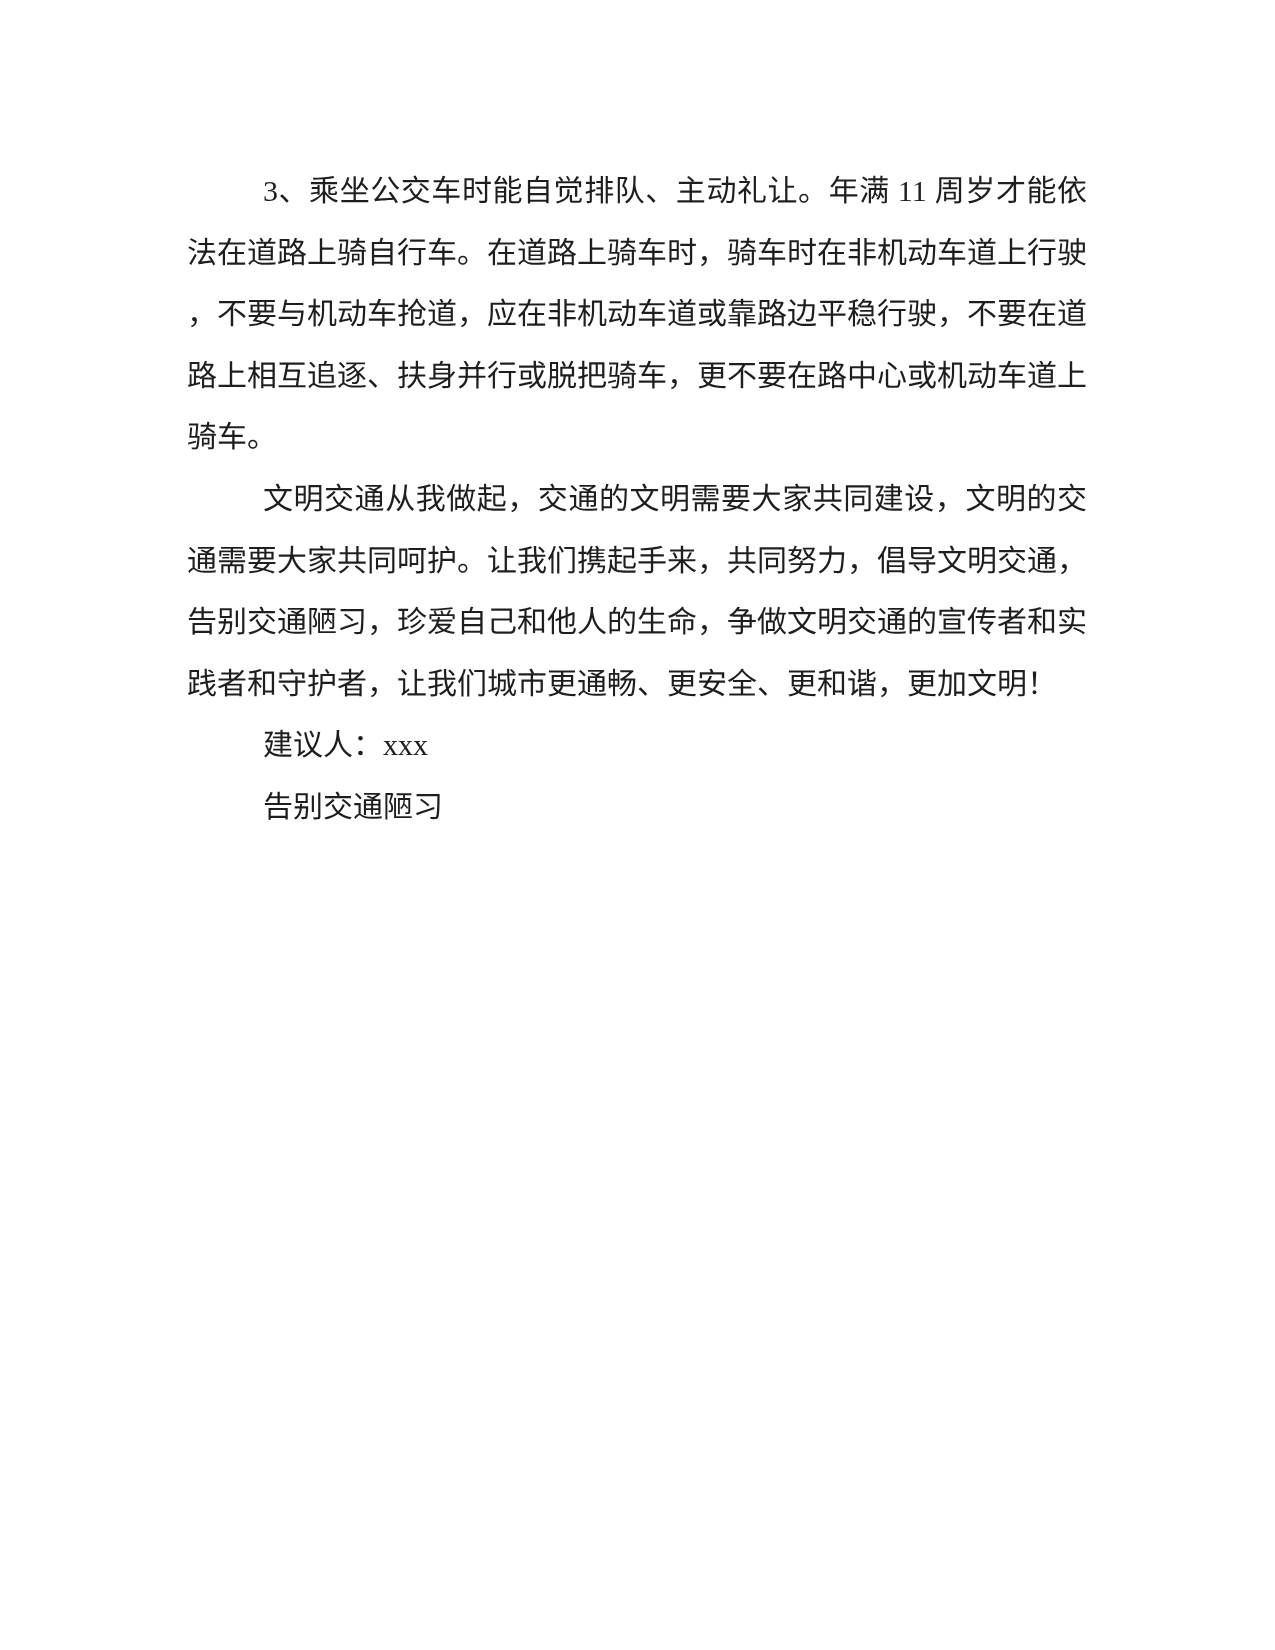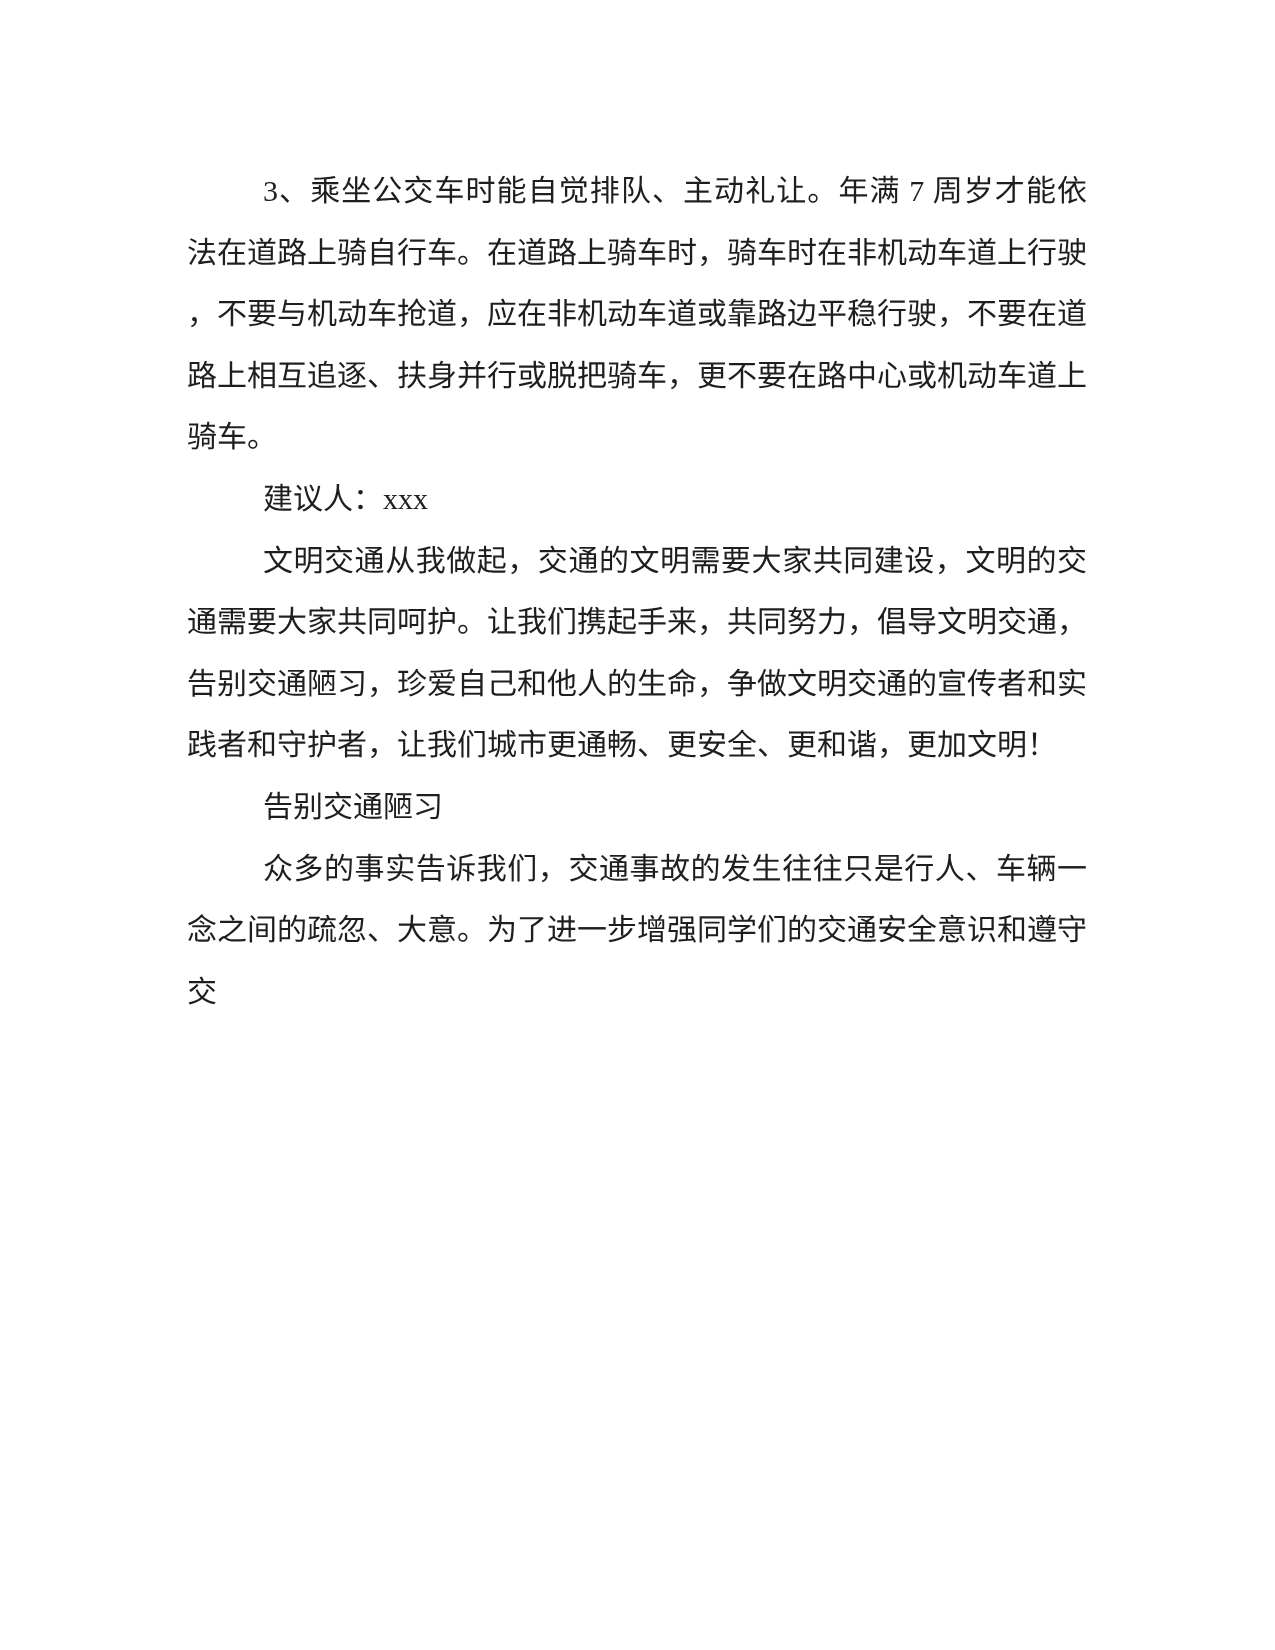--- a/index.html
+++ b/index.html
@@ -37,19 +37,18 @@
     text-align: justify;
     word-break: break-all;
     line-break: anywhere;
   }
 </style>
 </head>
 <body>
 
 <div class="page">
   <div class="content">
-    <p>3、乘坐公交车时能自觉排队、主动礼让。年满 7 周岁才能依法在道路上骑自行车。在道路上骑车时，骑车时在非机动车道上行驶，不要与机动车抢道，应在非机动车道或靠路边平稳行驶，不要在道路上相互追逐、扶身并行或脱把骑车，更不要在路中心或机动车道上骑车。</p>
+    <p>3、乘坐公交车时能自觉排队、主动礼让。年满 11 周岁才能依法在道路上骑自行车。在道路上骑车时，骑车时在非机动车道上行驶，不要与机动车抢道，应在非机动车道或靠路边平稳行驶，不要在道路上相互追逐、扶身并行或脱把骑车，更不要在路中心或机动车道上骑车。</p>
+    <p>文明交通从我做起，交通的文明需要大家共同建设，文明的交通需要大家共同呵护。让我们携起手来，共同努力，倡导文明交通，告别交通陋习，珍爱自己和他人的生命，争做文明交通的宣传者和实践者和守护者，让我们城市更通畅、更安全、更和谐，更加文明！</p>
     <p>建议人：xxx</p>
-    <p>文明交通从我做起，交通的文明需要大家共同建设，文明的交通需要大家共同呵护。让我们携起手来，共同努力，倡导文明交通，告别交通陋习，珍爱自己和他人的生命，争做文明交通的宣传者和实践者和守护者，让我们城市更通畅、更安全、更和谐，更加文明！</p>
     <p>告别交通陋习</p>
-    <p>众多的事实告诉我们，交通事故的发生往往只是行人、车辆一念之间的疏忽、大意。为了进一步增强同学们的交通安全意识和遵守交</p>
   </div>
 </div>
 
 </body></html>

